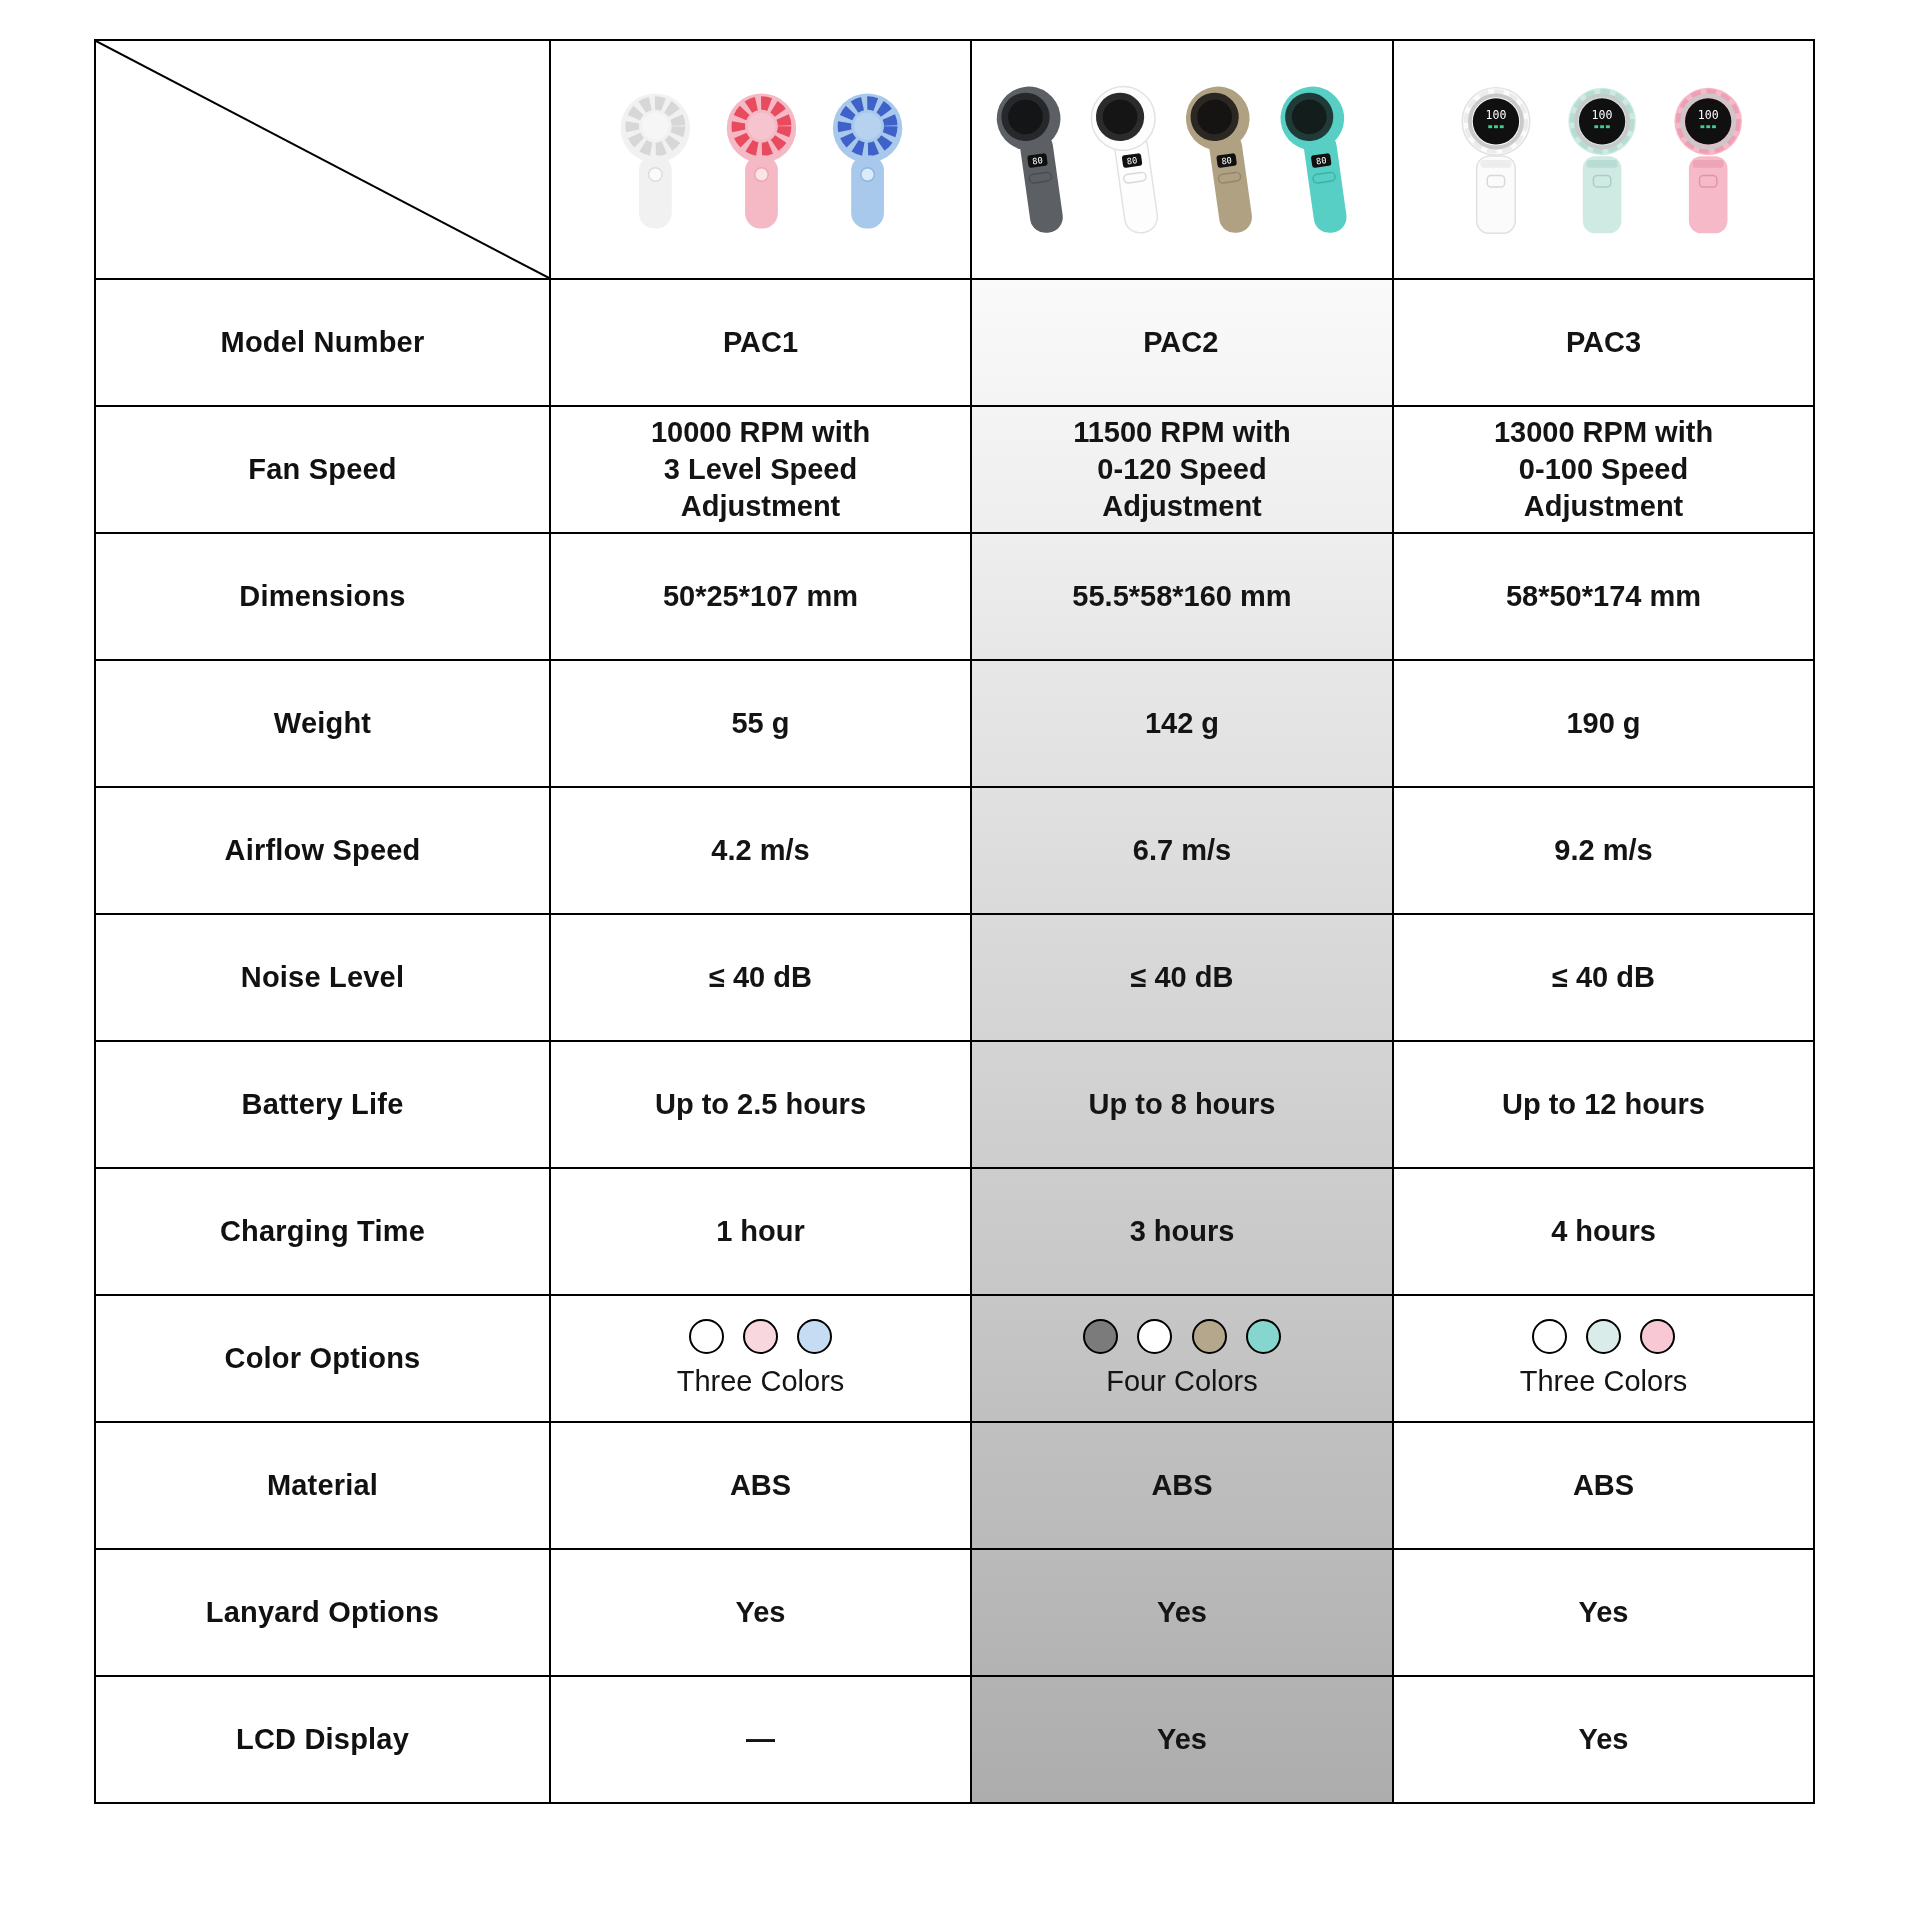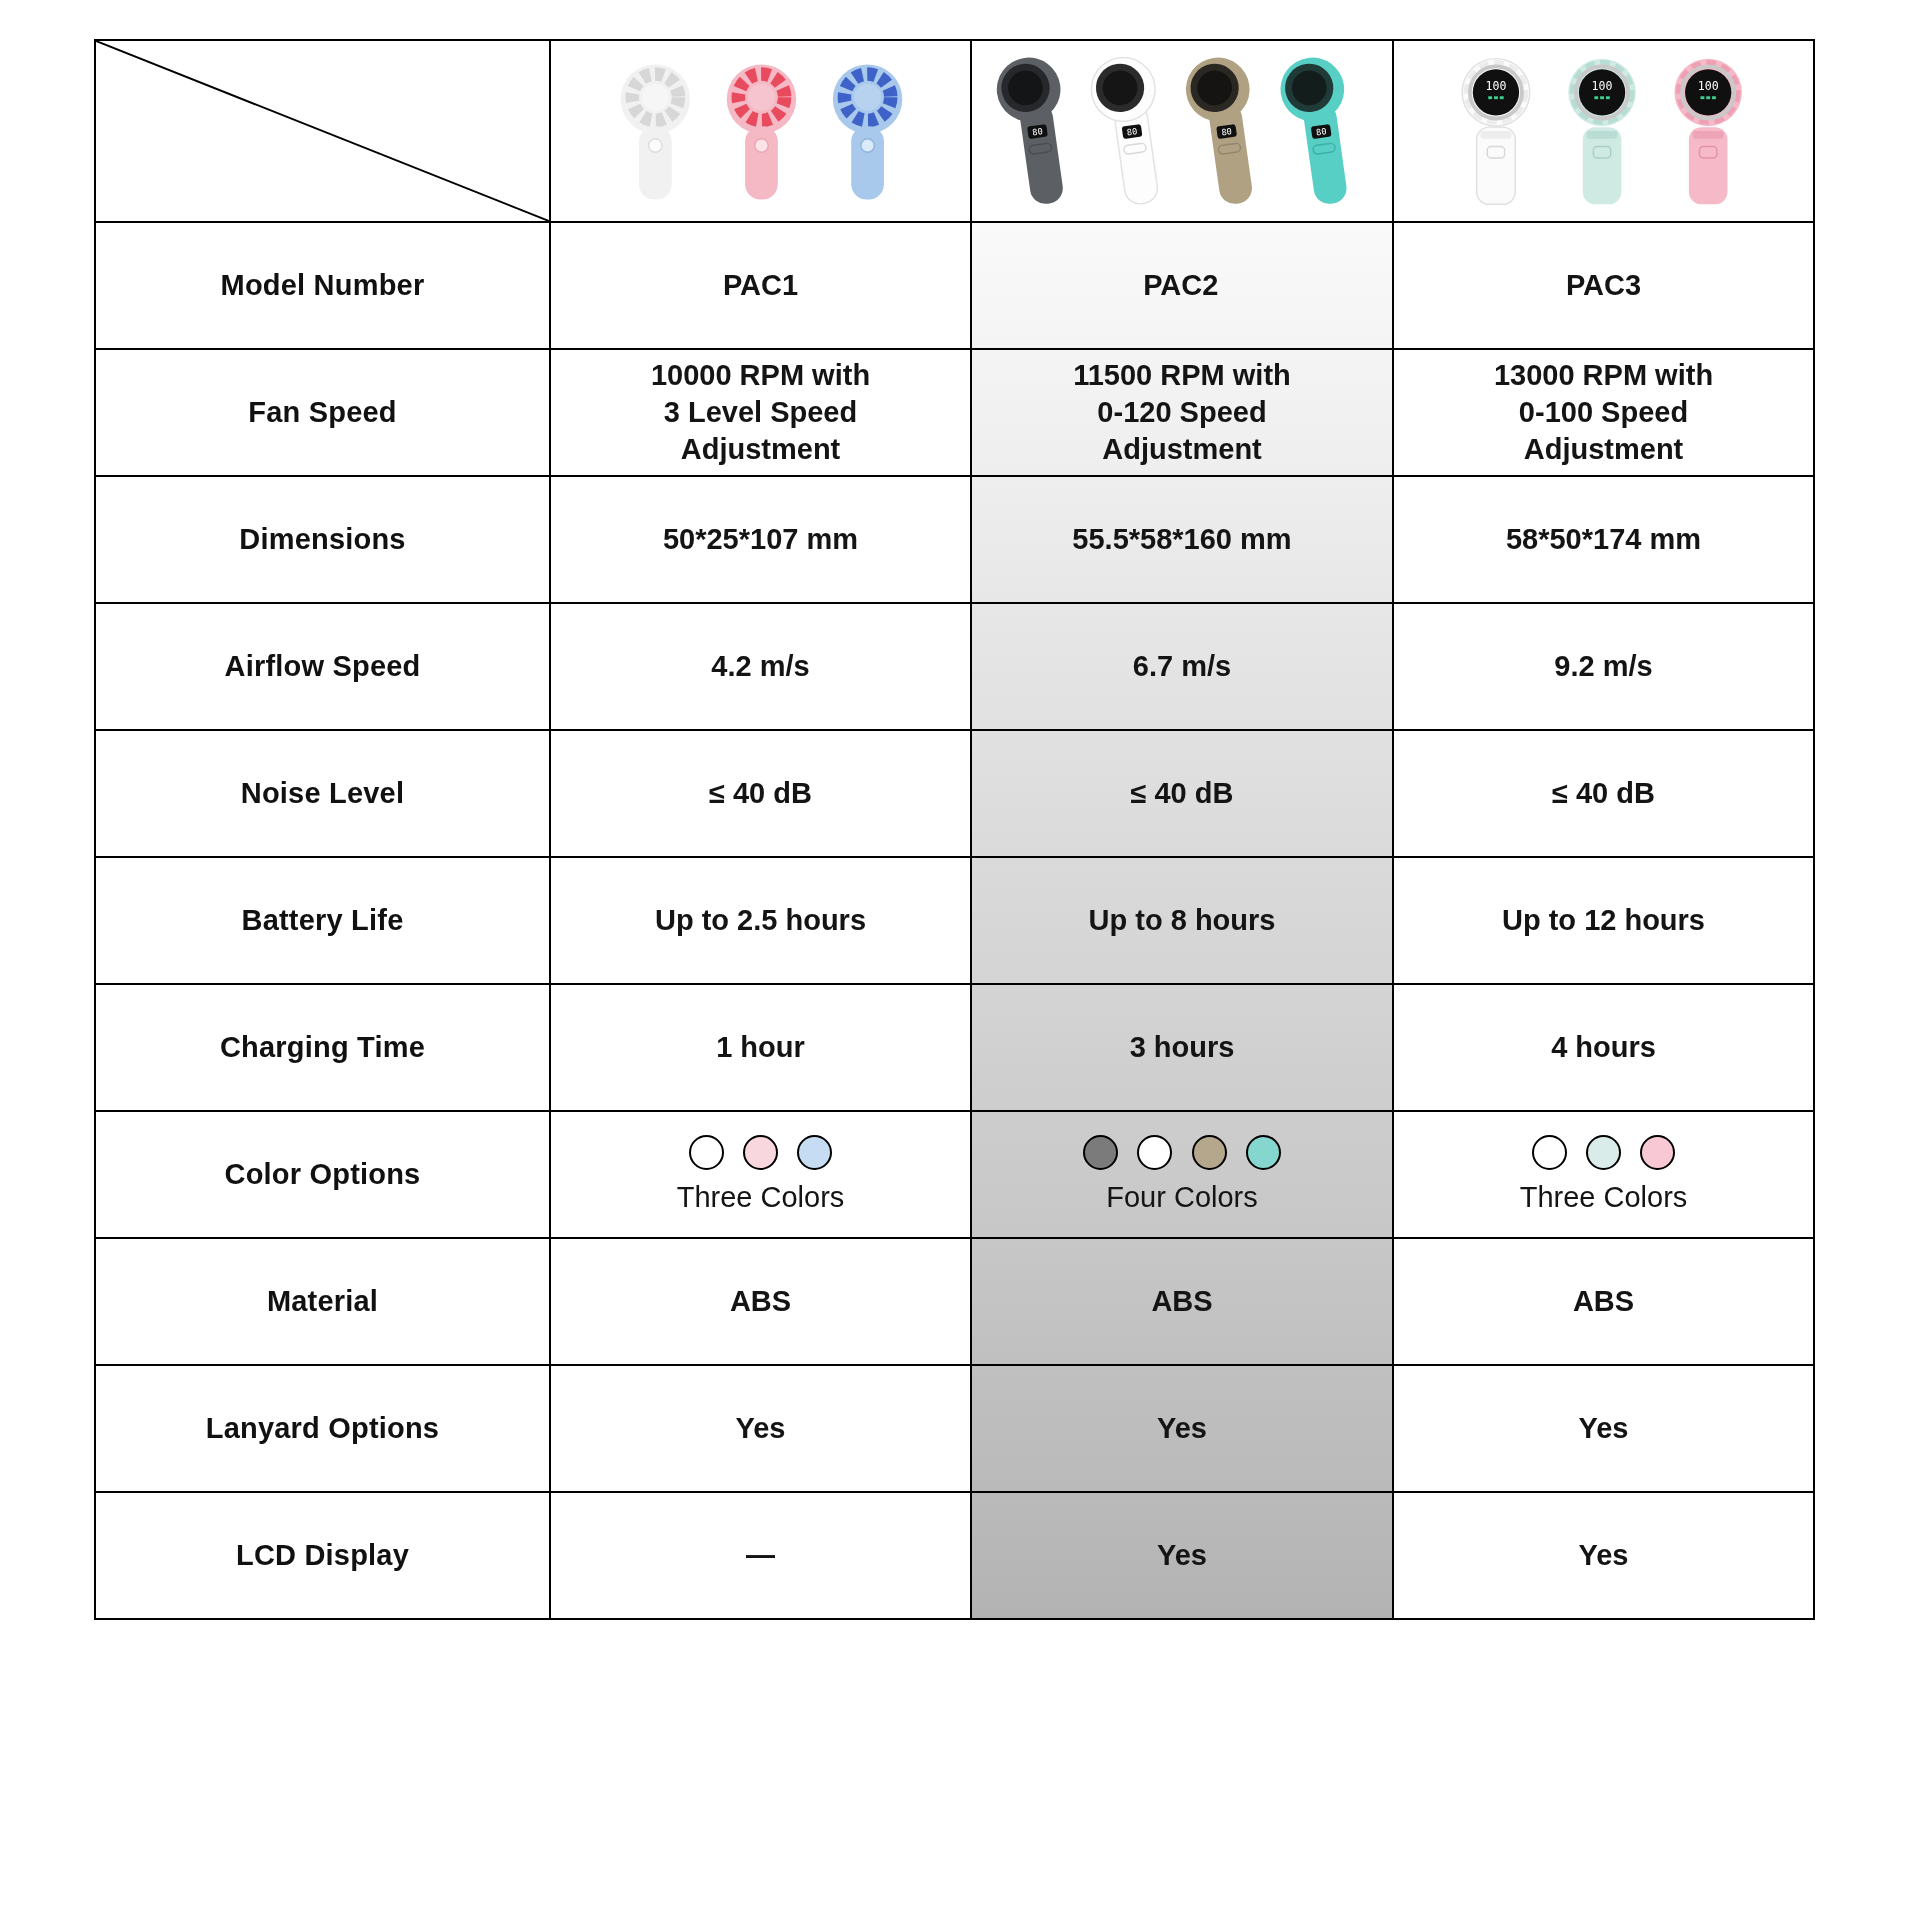--- a/index.html
+++ b/index.html
@@ -10,21 +10,21 @@
   table.spec{
     position:absolute;left:94px;top:39px;width:1719px;
     border-collapse:collapse;table-layout:fixed;
   }
   table.spec td{
     border:2.9px solid #000;
     text-align:center;vertical-align:middle;
     padding:0 13.5px;box-sizing:border-box;
     background:#ffffff;
   }
-  tr.hdr td{height:182px;}
+  tr.hdr td{height:239px;}
   tr.r td{height:127px;}
   td.lbl{font-weight:bold;font-size:29px;letter-spacing:0.2px;}
   td.val{font-size:29px;font-weight:700;color:#141414;white-space:pre-line;line-height:1.28;}
   td.val.mod{font-weight:bold;}
   td.corner{position:relative;padding:0;}
   td.corner svg{position:absolute;inset:0;width:100%;height:100%;display:block;}
   td.imgcell{padding:0;}
   .imgwrap{display:flex;align-items:center;justify-content:center;height:100%;}
   
   tr:nth-child(2)  td.c2{background:linear-gradient(#fafafa,#f4f4f4);padding-left:11px;}
@@ -213,20 +213,26 @@
 Adjustment</td>
   </tr>
 
   <tr class="r">
     <td class="lbl">Dimensions</td>
     <td class="val c1">50*25*107 mm</td>
     <td class="val c2">55.5*58*160 mm</td>
     <td class="val c3">58*50*174 mm</td>
   </tr>
 
+  <tr class="r">
+    <td class="lbl">Weight</td>
+    <td class="val c1">55 g</td>
+    <td class="val c2">142 g</td>
+    <td class="val c3">190 g</td>
+  </tr>
 
   <tr class="r">
     <td class="lbl">Airflow Speed</td>
     <td class="val c1">4.2 m/s</td>
     <td class="val c2">6.7 m/s</td>
     <td class="val c3">9.2 m/s</td>
   </tr>
 
   <tr class="r">
     <td class="lbl">Noise Level</td>

